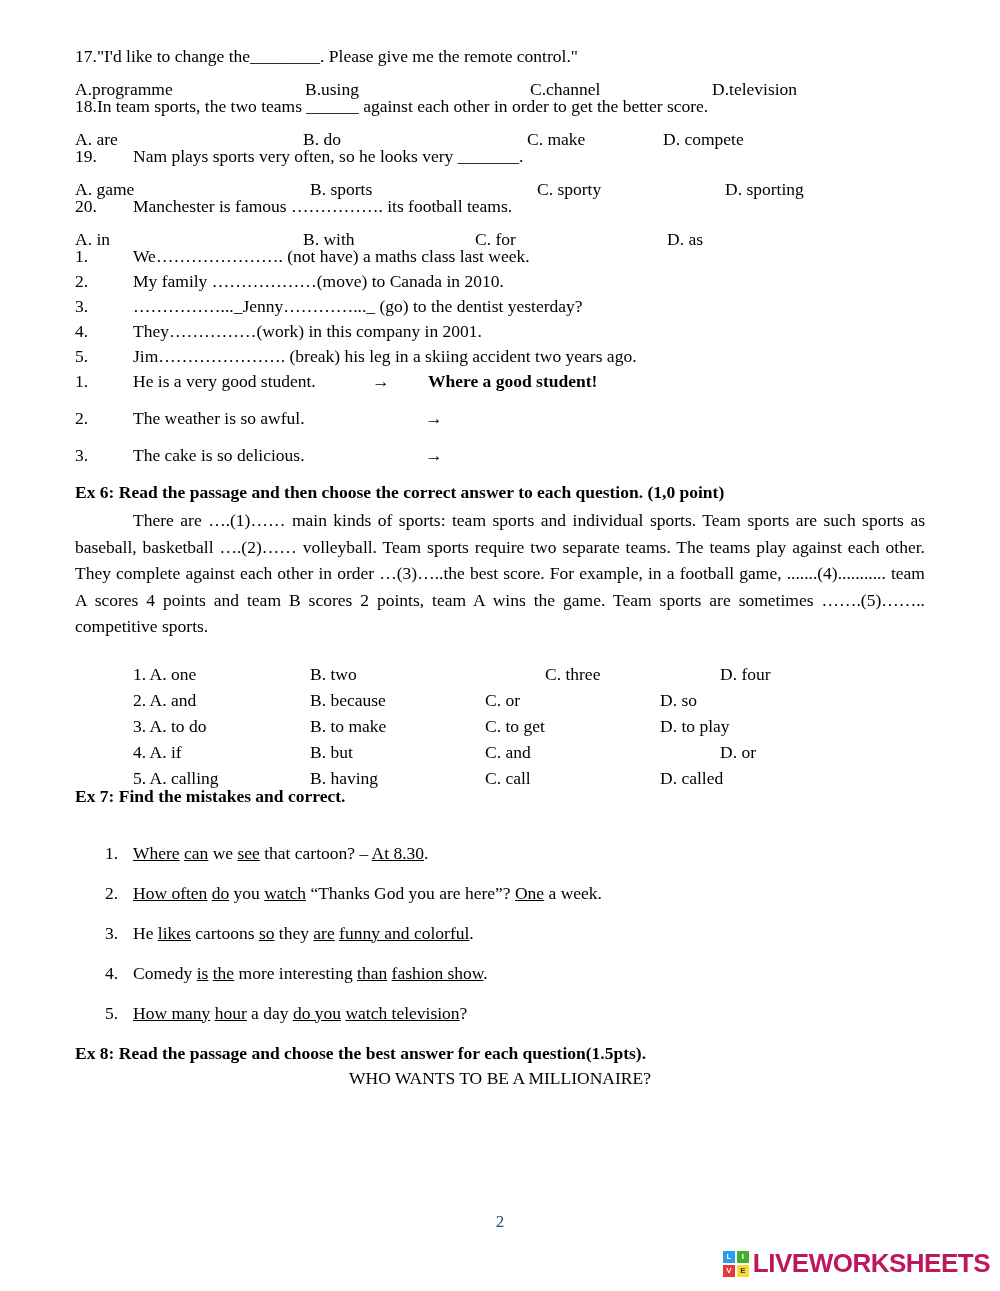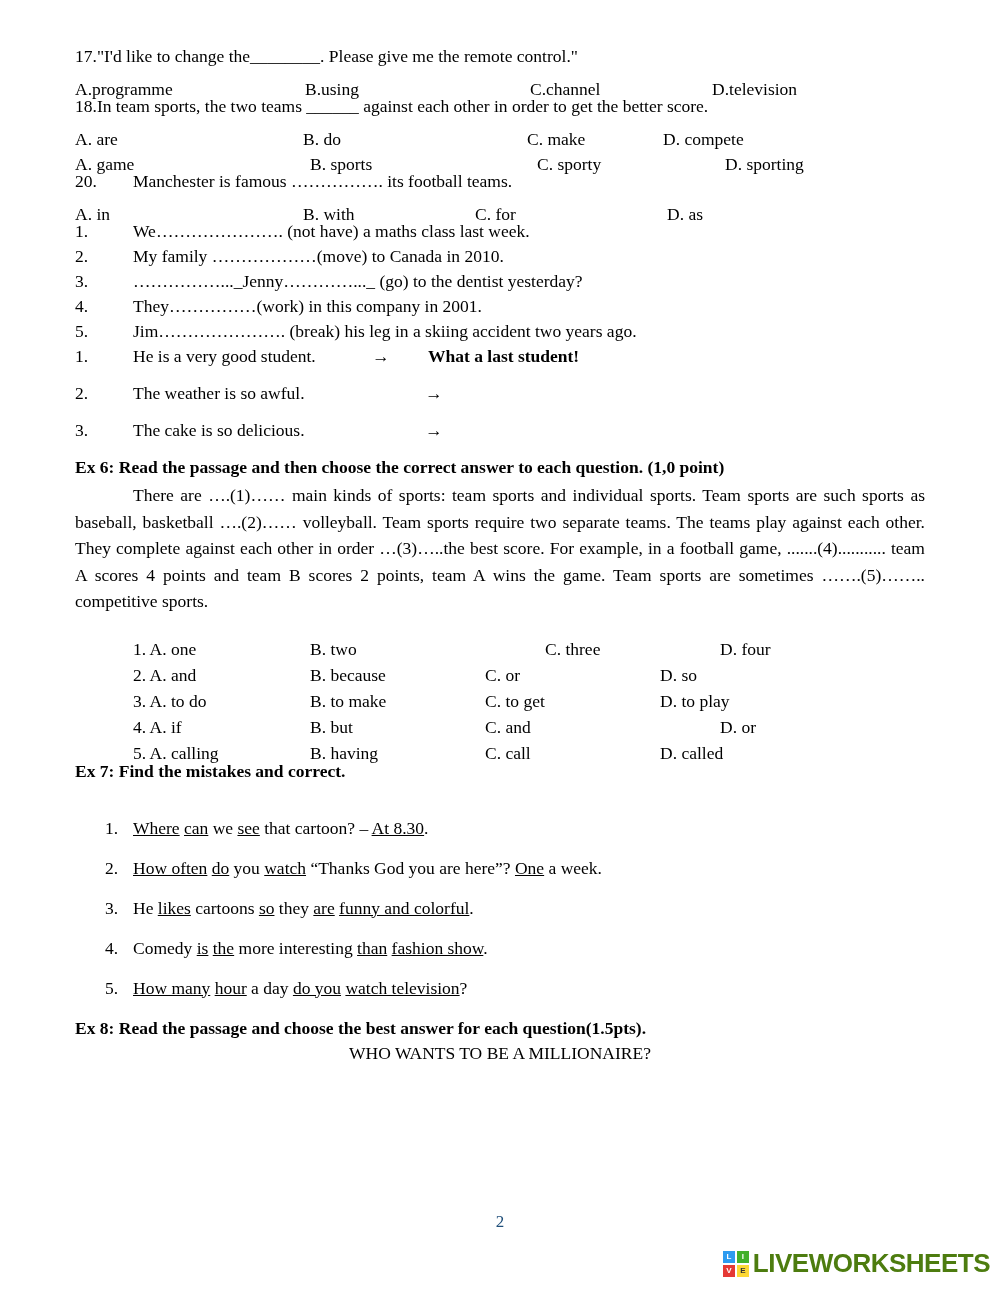--- a/index.html
+++ b/index.html
@@ -44,21 +44,21 @@
   }
   .sq {
     width:12px; height:12px; color:#fff; font-size:8px; font-weight:bold;
     display:flex; align-items:center; justify-content:center; line-height:1;
   }
   .sq.b { background:#2d9bf0; }
   .sq.g { background:#43b02a; }
   .sq.r { background:#e53935; }
   .sq.y { background:#fdd835; color:#333; }
   .lw-text {
-    font-weight:bold; font-size:26px; color:#4d7c0f; letter-spacing:-0.5px;
+    font-weight:bold; font-size:26px; color:#be185d; letter-spacing:-0.5px;
   }
 </style>
 </head>
 <body>
 
 <div class="page">
 
   <div class="line">
     <span>17."I'd like to change the________. Please give me the remote control."</span>
   </div>
@@ -73,20 +73,23 @@
     <span>18.In team sports, the two teams ______ against each other in order to get the better score.</span>
   </div>
   <div class="line">
     <span class="opt" style="left:0">A. are</span>
     <span class="opt" style="left:228px">B. do</span>
     <span class="opt" style="left:452px">C. make</span>
     <span class="opt" style="left:588px">D. compete</span>
   </div>
 
   <div class="line">
+    <span class="num">19.</span><span>Nam plays sports very often, so he looks very _______.</span>
+  </div>
+  <div class="line">
     <span class="opt" style="left:0">A. game</span>
     <span class="opt" style="left:235px">B. sports</span>
     <span class="opt" style="left:462px">C. sporty</span>
     <span class="opt" style="left:650px">D. sporting</span>
   </div>
 
   <div class="line">
     <span class="num">20.</span><span>Manchester is famous ……………. its football teams.</span>
   </div>
   <div class="line">
@@ -109,21 +112,21 @@
     <span class="num">4.</span><span>They……………(work) in this company in 2001.</span>
   </div>
   <div class="line">
     <span class="num">5.</span><span>Jim…………………. (break) his leg in a skiing accident two years ago.</span>
   </div>
 
   <div class="ex5-item">
     <span class="n">1.</span>
     <span class="s">He is a very good student.</span>
     <span class="a" style="left:297px">→</span>
-    <span class="ans">What a last student!</span>
+    <span class="ans">Where a good student!</span>
   </div>
   <div class="ex5-item">
     <span class="n">2.</span>
     <span class="s">The weather is so awful.</span>
     <span class="a" style="left:350px">→</span>
   </div>
   <div class="ex5-item">
     <span class="n">3.</span>
     <span class="s">The cake is so delicious.</span>
     <span class="a" style="left:350px">→</span>

